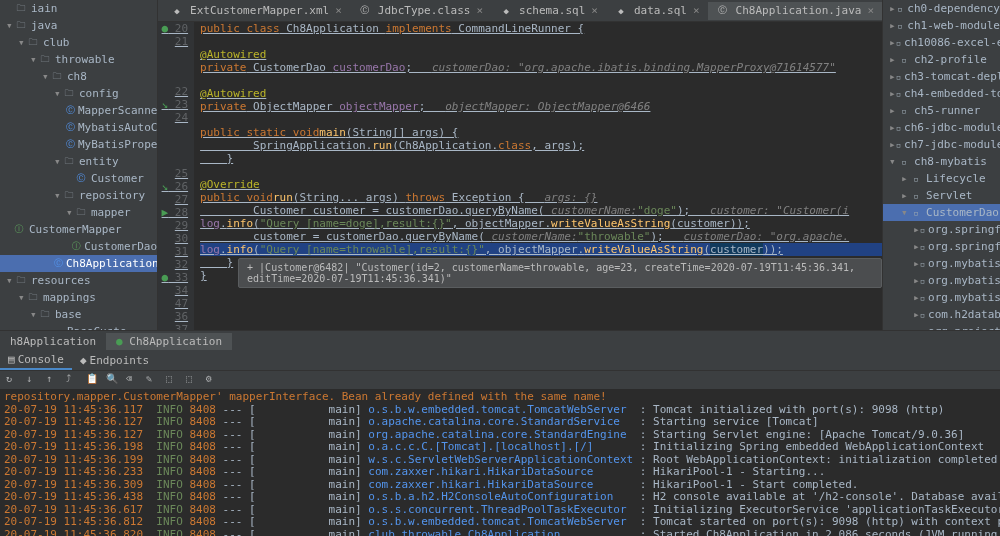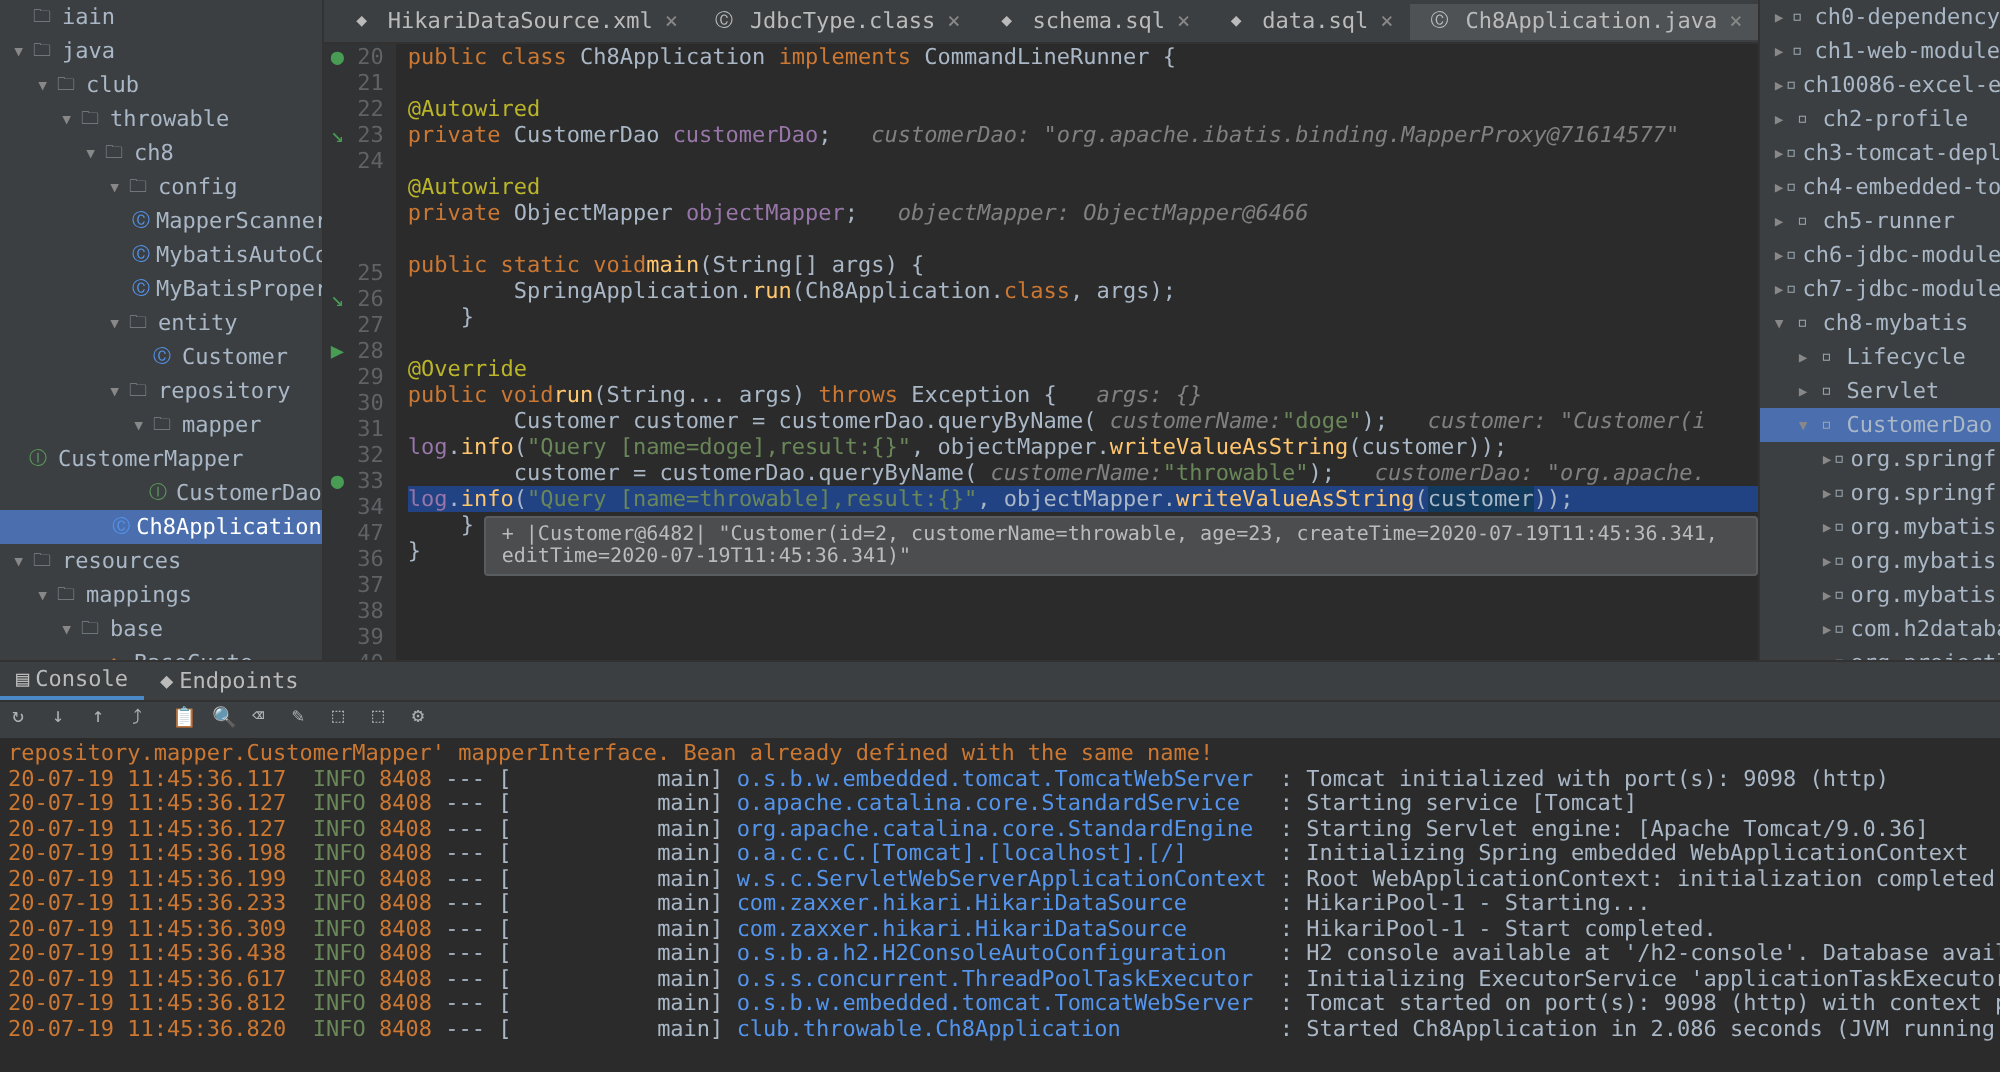--- a/index.html
+++ b/index.html
@@ -11,21 +11,21 @@
 .tree-item { display:flex; align-items:center; height:17px; padding-left:4px; cursor:pointer; white-space:nowrap; }
 .tree-item.selected { background:#4b6eaf; color:#fff; }
 .indent0{padding-left:6px}.indent1{padding-left:18px}.indent2{padding-left:30px}.indent3{padding-left:42px}.indent4{padding-left:54px}.indent5{padding-left:66px}
 .arrow { width:8px; display:inline-block; color:#888; }
 .icon { width:14px; height:14px; display:inline-flex; align-items:center; justify-content:center; margin-right:3px; font-size:9px; }
 .icon-folder{color:#9aa7b0}.icon-pkg{color:#9aa7b0}.icon-class{color:#5394ec}.icon-int{color:#5c9a5c}.icon-xml{color:#c57633}.icon-lib{color:#9aa7b0}
 .editor-tabs { height:22px; background:#3c3f41; display:flex; align-items:center; overflow:hidden; border-bottom:1px solid #323232; padding-left:4px; font-size:10px; }
 .editor-tab { padding:2px 8px; color:#bbb; display:flex; align-items:center; gap:3px; }
 .editor-tab.active { background:#4e5254; }
 .gutter { width:36px; background:#313335; color:#606366; text-align:right; padding-right:6px; font-size:10.5px; user-select:none; }
-.code-area { display:flex; flex:1; overflow:hidden; position:relative; }
+.code-area { display:flex; flex:1; overflow:hidden; position:relative;text-decoration:underline; }
 .code-lines { flex:1; padding-left:6px; font-size:11px; line-height:13px; white-space:pre; }
 .ln { height:13px; display:flex; }
 .kw{color:#cc7832}.str{color:#6a8759}.ann{color:#bbb529}.typ{color:#a9b7c6}.mtd{color:#ffc66d}.cmt{color:#808080;font-style:italic}.fld{color:#9876aa}.par{color:#a9b7c6}
 .hl-line { background:#214283; }
 .tooltip { position:absolute; top:236px; left:80px; background:#4b4d4f; border:1px solid #5a5d5f; padding:3px 8px; color:#bbb; font-size:10px; z-index:10; border-radius:2px; }
 .bottom { flex:1; background:#2b2b2b; border-top:1px solid #323232; display:flex; flex-direction:column; }
 .bottom-tabs { height:20px; background:#3c3f41; display:flex; align-items:center; font-size:10px; }
 .bottom-tab { padding:2px 10px; color:#bbb; }
 .bottom-tab.active { background:#4e5254; }
 .sub-tabs { height:20px; background:#3c3f41; display:flex; align-items:center; border-bottom:1px solid #323232; font-size:10px; }
@@ -140,21 +140,21 @@
       <div class="tree-item indent3">
         <span class="arrow"></span>
         <span class="icon icon-xml">◆</span>
         <span>BaseCusto</span>
       </div>
     </div>
   <div class="center-panel">
     <div class="editor-tabs" id="editorTabs">
         <div class="editor-tab">
           <span class="icon">◆</span>
-          <span>HikariDataSource.xml</span>
+          <span>ExtCustomerMapper.xml</span>
           <span style="color:#888;margin-left:3px">×</span>
         </div>
         <div class="editor-tab">
           <span class="icon">Ⓒ</span>
           <span>JdbcType.class</span>
           <span style="color:#888;margin-left:3px">×</span>
         </div>
         <div class="editor-tab">
           <span class="icon">◆</span>
           <span>schema.sql</span>
@@ -168,21 +168,21 @@
         <div class="editor-tab active">
           <span class="icon">Ⓒ</span>
           <span>Ch8Application.java</span>
           <span style="color:#888;margin-left:3px">×</span>
         </div>
       </div>
     <div class="code-area">
       <div class="gutter" id="gutter">
           <div style="height: 13px;"><span style="color:#499c54">●</span> 20</div>
           <div style="height: 13px;">21</div>
-          <div style="height: 13px;">22</div>
+          <div style="height: 13px; margin-top: 37px;">22</div>
           <div style="height: 13px;"><span style="color:#499c54">↘</span> 23</div>
           <div style="height: 13px;">24</div>
           <div style="height: 13px; margin-top: 43px;">25</div>
           <div style="height: 13px;"><span style="color:#499c54">↘</span> 26</div>
           <div style="height: 13px;">27</div>
           <div style="height: 13px;"><span style="color:#499c54">▶</span> 28</div>
           <div style="height: 13px;">29</div>
           <div style="height: 13px;">30</div>
           <div style="height: 13px;">31</div>
           <div style="height: 13px;">32</div>
@@ -297,20 +297,24 @@
       </div>
       <div class="tree-item indent2">
         <span class="arrow">▸</span>
         <span class="icon icon-lib">▫</span>
         <span>org.projectlombok:lom</span>
       </div>
     </div>
 </div>
 
 <div class="bottom">
+  <div class="bottom-tabs" id="bottomTabs">
+      <div class="bottom-tab"><span>h8Application</span></div>
+      <div class="bottom-tab active"><span style="color:#499c54">●</span> <span>Ch8Application</span></div>
+    </div>
   <div class="sub-tabs" id="subTabs">
       <div class="sub-tab active">
         <span>▤</span>
         <span>Console</span>
       </div>
       <div class="sub-tab">
         <span>◆</span>
         <span>Endpoints</span>
       </div>
     </div>

